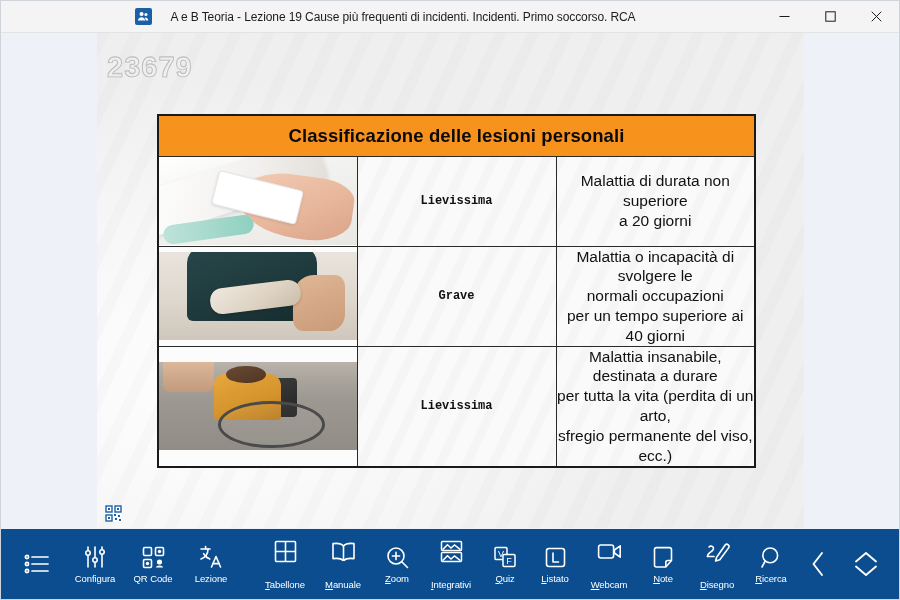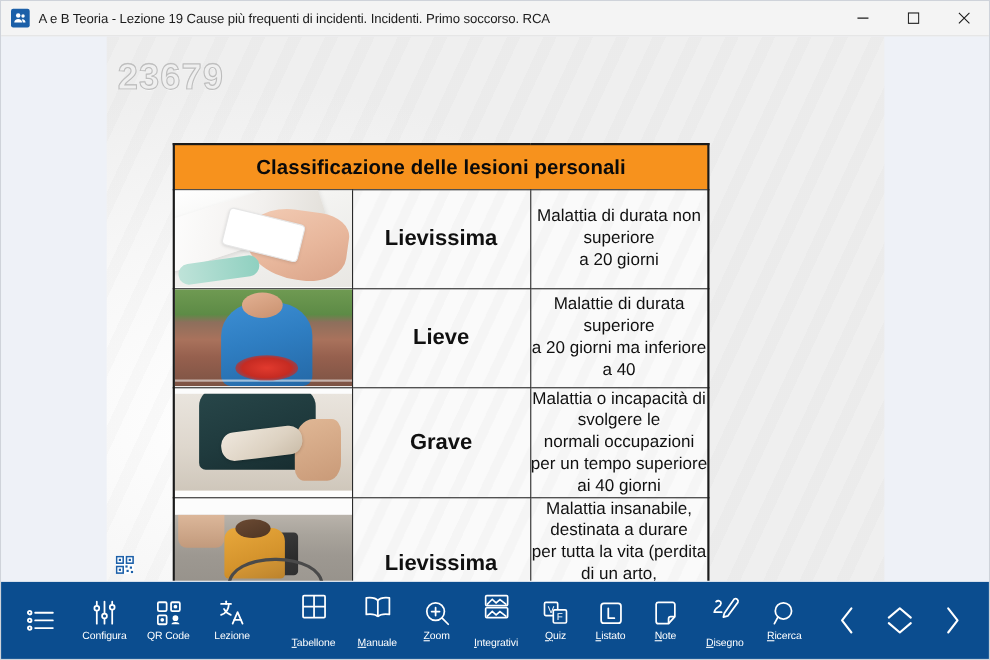--- a/index.html
+++ b/index.html
@@ -32,23 +32,24 @@
     display: flex;
     align-items: center;
     border-bottom: 1px solid #e3e3e3;
     position: relative;
     z-index: 10;
   }
   .title-left {
     display: flex;
     align-items: center;
     padding-left: 9px;
-    gap: 8px;
+    gap: 18px;
     flex: 1 1 auto;
     min-width: 0;
+    justify-content: center;
   }
   .app-icon {
     width: 17px; height: 17px;
     background: #1b5fa8;
     border-radius: 2px;
     flex: 0 0 17px;
     display: flex;
     align-items: center;
     justify-content: center;
   }
@@ -90,47 +91,46 @@
         rgba(255,255,255,0) 11px,
         rgba(255,255,255,0) 30px),
       radial-gradient(ellipse 420px 300px at 18% 70%, #ffffff 0%, #f7f7f7 55%, #efefef 100%);
     overflow: hidden;
   }
 
   .slide-number {
     position: absolute;
     left: 10px;
     top: 18px;
-    font-size: 33px;
+    font-size: 29px;
     font-weight: bold;
     letter-spacing: 1px;
     color: #efefef;
     -webkit-text-stroke: 1px #bdbdbd;
     text-shadow: 0 1px 0 #ffffff, 0 -1px 0 #d6d6d6;
     user-select: none;
   }
 
   .slide-qr {
     position: absolute;
     left: 8px;
     bottom: 6px;
     width: 17px; height: 17px;
   }
 
   
   .ltable {
     position: absolute;
     left: 60px;
     top: 81px;
-    width: 488px;
+    width: 599px;
     border: 2px solid #1a1a1a;
     border-collapse: collapse;
     background: #fcfcfc;
     table-layout: fixed;
-    margin-top: 16px;
   }
   .ltable td, .ltable th {
     border: 1.5px solid #2a2a2a;
     padding: 0;
   }
   .tbl-head {
     background: #f7921d;
     color: #0a0a0a;
     font-size: 18.5px;
     font-weight: bold;
@@ -142,28 +142,29 @@
   .col-name { width: 120px; }
   .col-desc { width: 329px; }
 
   .row-1 td { height: 90px; }
   .row-2 td { height: 90px; }
   .row-3 td { height: 90px; }
   .row-4 td { height: 89px; }
 
   .cell-name {
     text-align: center;
-    font-size: 20px;
+    font-size: 12px;
     font-weight: bold;
     color: #101010;
     background:
       repeating-linear-gradient(115deg,
         rgba(0,0,0,0.018) 0px, rgba(0,0,0,0.018) 9px,
         rgba(255,255,255,0) 9px, rgba(255,255,255,0) 24px),
       #fafafa;
+    font-family: Liberation Mono, monospace;
   }
   .cell-desc {
     text-align: center;
     font-size: 15.5px;
     line-height: 1.28;
     color: #111;
     padding: 2px 8px;
     background:
       repeating-linear-gradient(115deg,
         rgba(0,0,0,0.018) 0px, rgba(0,0,0,0.018) 9px,
@@ -428,31 +429,20 @@
             <div class="photo ph-bandage">
                   <span class="accent"></span>
                   <span class="gauze"></span>
                 </div>
           </td>
           <td class="cell-name col-name">Lievissima</td>
           <td class="cell-desc col-desc" style="white-space:pre-line">Malattia di durata non superiore
 a 20 giorni</td>
         </tr>
 
-        <tr class="row-2">
-          <td class="cell-img col-img">
-            <div class="photo ph-back">
-                  <span class="pain"></span>
-                  <span class="lane"></span>
-                </div>
-          </td>
-          <td class="cell-name col-name">Lieve</td>
-          <td class="cell-desc col-desc" style="white-space:pre-line">Malattie di durata superiore
-a 20 giorni ma inferiore a 40</td>
-        </tr>
 
         <tr class="row-3">
           <td class="cell-img col-img">
             <div class="photo ph-cast">
                   <span class="cast"></span>
                 </div>
           </td>
           <td class="cell-name col-name">Grave</td>
           <td class="cell-desc col-desc" style="white-space:pre-line">Malattia o incapacità di svolgere le
 normali occupazioni
@@ -616,20 +606,29 @@
       <div class="tb-item">
         <span class="ic">
           <svg width="23" height="23" viewBox="0 0 23 23" fill="none" stroke="#fff" stroke-width="1.6">
             <rect x="2.5" y="2.5" width="18" height="18" rx="2.5"></rect>
             <path d="M9 7 V16 H14.5" stroke-linecap="round" stroke-linejoin="round"></path>
           </svg>
         </span>
         <span class="lb"><span class="u">L</span><span>istato</span></span>
       </div>
 
+      <div class="tb-item wide">
+        <span class="ic">
+          <svg width="25" height="21" viewBox="0 0 25 21" fill="none" stroke="#fff" stroke-width="1.6" stroke-linejoin="round">
+            <rect x="1.6" y="4" width="15" height="13" rx="2.2"></rect>
+            <path d="M17.4 9 L23.2 4.8 V16.2 L17.4 12 Z"></path>
+          </svg>
+        </span>
+        <span class="lb"><span class="u">W</span><span>ebcam</span></span>
+      </div>
 
       <div class="tb-item">
         <span class="ic">
           <svg width="22" height="23" viewBox="0 0 22 23" fill="none" stroke="#fff" stroke-width="1.6" stroke-linejoin="round">
             <path d="M2.5 3.2 A2 2 0 0 1 4.5 1.6 H17.5 A2 2 0 0 1 19.5 3.6 V14.5 L13.8 21 H4.5 A2 2 0 0 1 2.5 19 Z"></path>
             <path d="M19.5 14.5 H15.8 A2 2 0 0 0 13.8 16.5 V21"></path>
           </svg>
         </span>
         <span class="lb"><span class="u">N</span><span>ote</span></span>
       </div>

